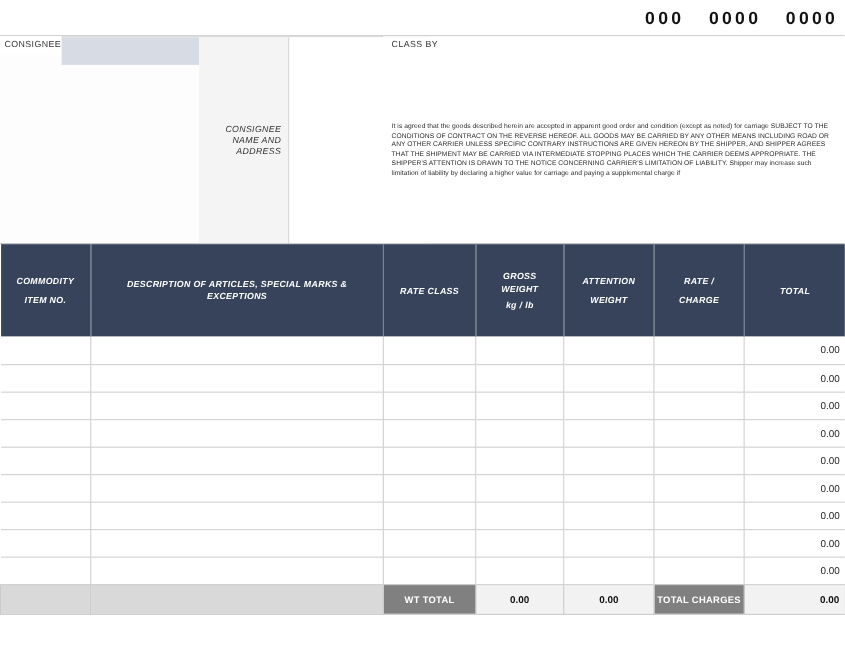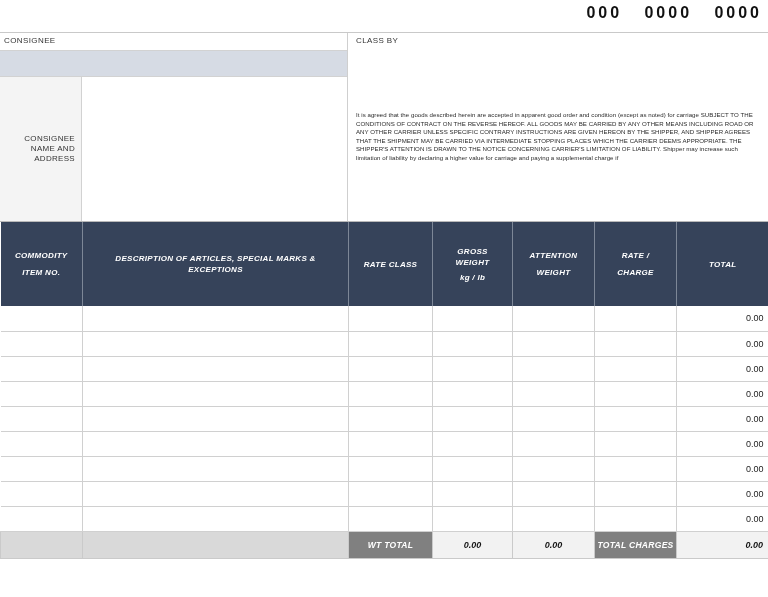--- a/index.html
+++ b/index.html
@@ -11,21 +11,21 @@
     font-family: "Liberation Sans", sans-serif;
     overflow: hidden;
   }
 
   .page { position: relative; width: 768px; height: 597px; background:#fff; }
 
   
   .topbar {
     height: 32px;
     display: flex;
-    align-items: flex-start;
+    align-items: center;
     justify-content: flex-end;
     padding-right: 6px;
   }
   .awb-number {
     font-size: 16px;
     font-weight: bold;
     color: #111;
     letter-spacing: 3px;
     white-space: pre;
     padding-top: 4px;
@@ -37,21 +37,21 @@
     border-top: 1px solid #c9c9c9;
     border-bottom: 1px solid #b9b9b9;
     height: 190px;
   }
 
   
   .consignee-col {
     width: 348px;
     border-right: 1px solid #cfcfcf;
     display: flex;
-    flex-direction: column;
+    flex-direction: row;
     background: #fdfdfd;
   }
   .section-tag {
     font-size: 8px;
     color: #333;
     padding: 3px 0 3px 4px;
     letter-spacing: .4px;
     height: 17px;
     background: #fff;
   }
@@ -71,20 +71,21 @@
     text-align: right;
     padding: 5px 6px 0 2px;
     line-height: 10px;
     letter-spacing: .3px;
   }
   .field-label.center {
     display: flex;
     align-items: center;
     justify-content: flex-end;
     padding-top: 0;
+    font-style: italic;
   }
   .field-input {
     flex: 1;
     background: #d6dbe4;
     border: none;
     outline: none;
     font-family: "Liberation Sans", sans-serif;
     font-size: 9px;
     padding: 0 4px;
     color: #222;
@@ -177,21 +178,20 @@
   table.awb tbody tr td:last-child { border-right: none; }
   td.num { text-align: right; }
 
   
   tr.totals td {
     background: #d9d9d9;
     border: 1px solid #cacaca;
     border-top: 1px solid #bfbfbf;
     height: 27px;
     padding: 0;
-    font-style: italic;
   }
   tr.totals td.badge {
     background: #808080;
     color: #ffffff;
     font-size: 8.5px;
     font-weight: bold;
     text-align: center;
     letter-spacing: .3px;
     line-height: 10px;
     padding: 0 2px;

